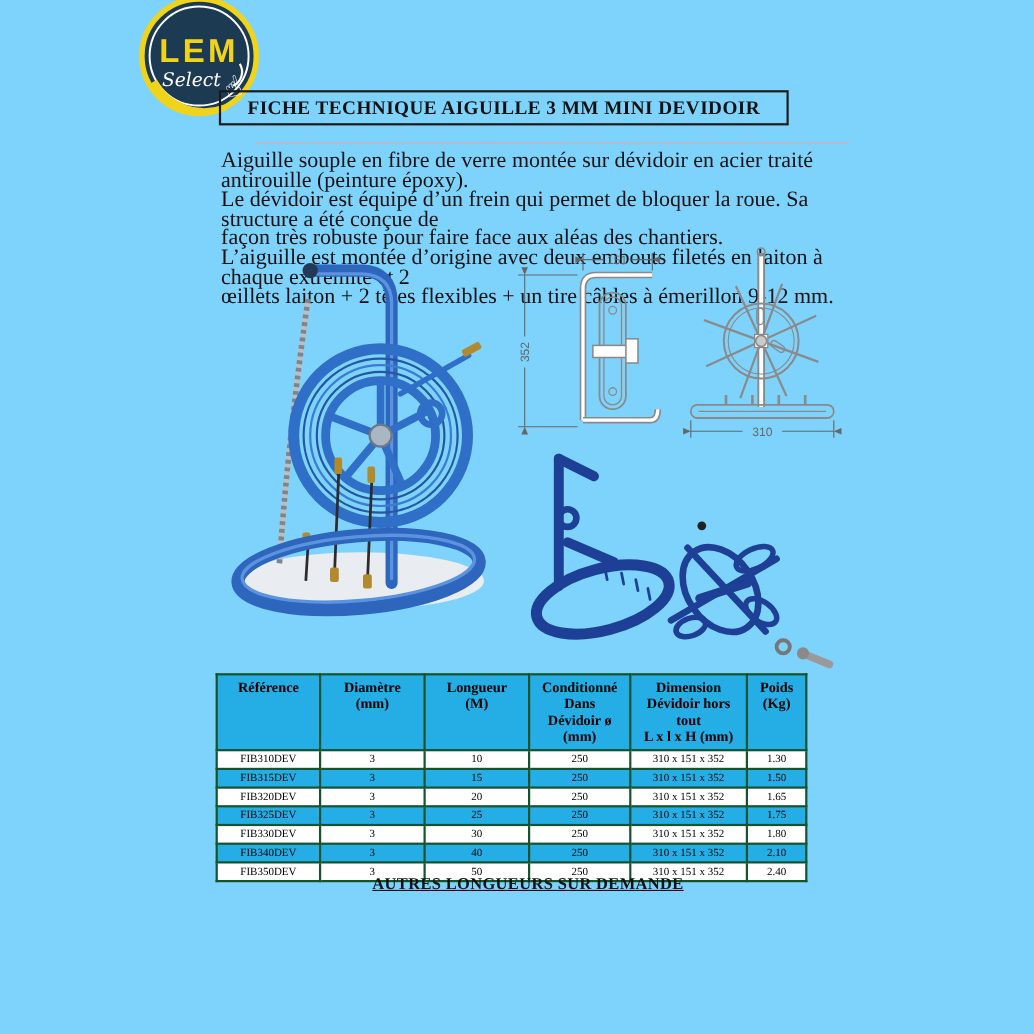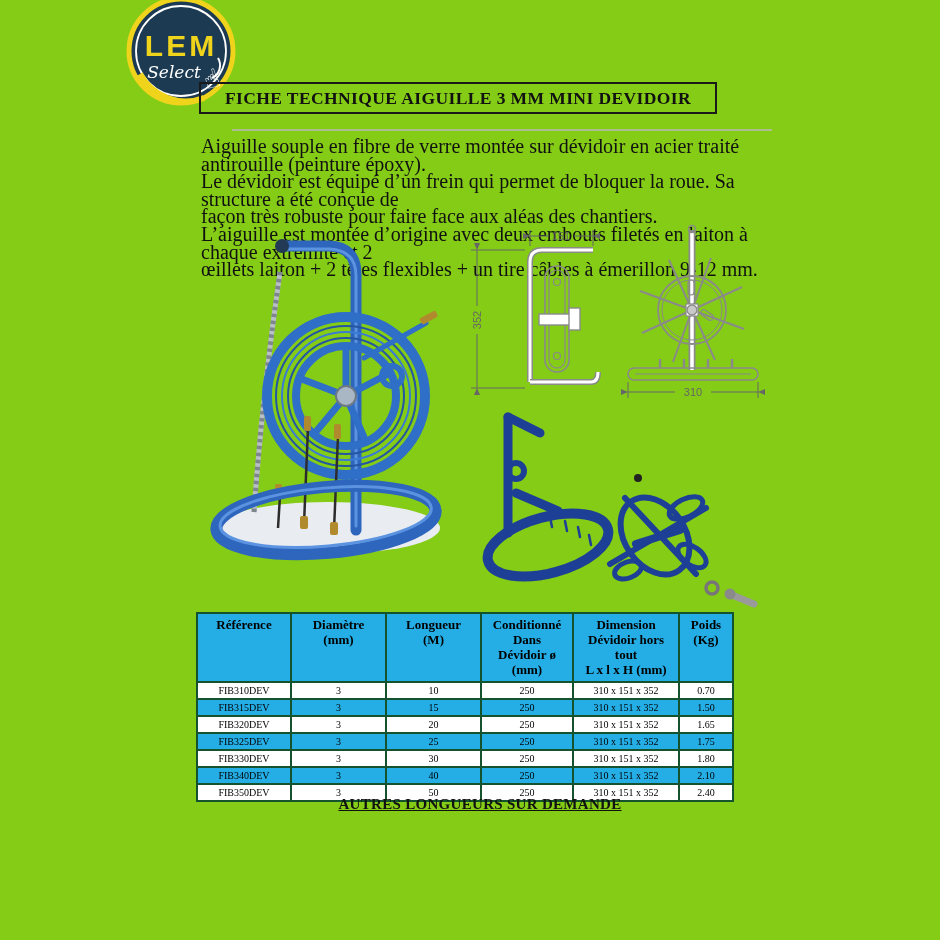--- a/index.html
+++ b/index.html
@@ -1,16 +1,16 @@
 <!DOCTYPE html>
 <html><head>
 <meta charset="utf-8">
 <style>
   html,body{margin:0;padding:0;background:#fff;}
-  .page{position:relative;width:940px;height:940px;background:#84cc16;overflow:hidden;
+  .page{position:relative;width:940px;height:940px;background:#7dd3fc;overflow:hidden;
         font-family:"Liberation Serif",serif;color:#111;}
 
   
   .logo{position:absolute;left:126px;top:-4px;width:110px;height:112px;}
 
   
   .title-box{position:absolute;left:199px;top:82px;width:514px;height:28px;
              border:2px solid #1a1a1a;display:flex;align-items:center;justify-content:center;
              font-weight:bold;font-size:17.5px;letter-spacing:.4px;white-space:nowrap;}
   .title-smudge{position:absolute;left:232px;top:129px;width:540px;height:2px;
@@ -247,21 +247,21 @@
 (Kg)</th>
       </tr>
     </thead>
     <tbody>
         <tr>
           <td>FIB310DEV</td>
           <td>3</td>
           <td>10</td>
           <td>250</td>
           <td>310 x 151 x 352</td>
-          <td>0.70</td>
+          <td>1.30</td>
         </tr>
         <tr class="alt">
           <td>FIB315DEV</td>
           <td>3</td>
           <td>15</td>
           <td>250</td>
           <td>310 x 151 x 352</td>
           <td>1.50</td>
         </tr>
         <tr>

